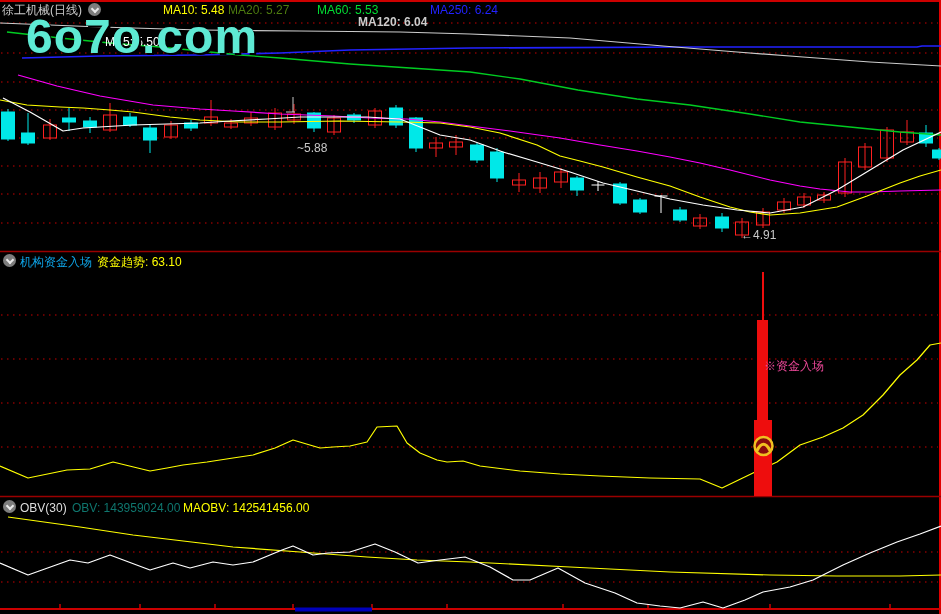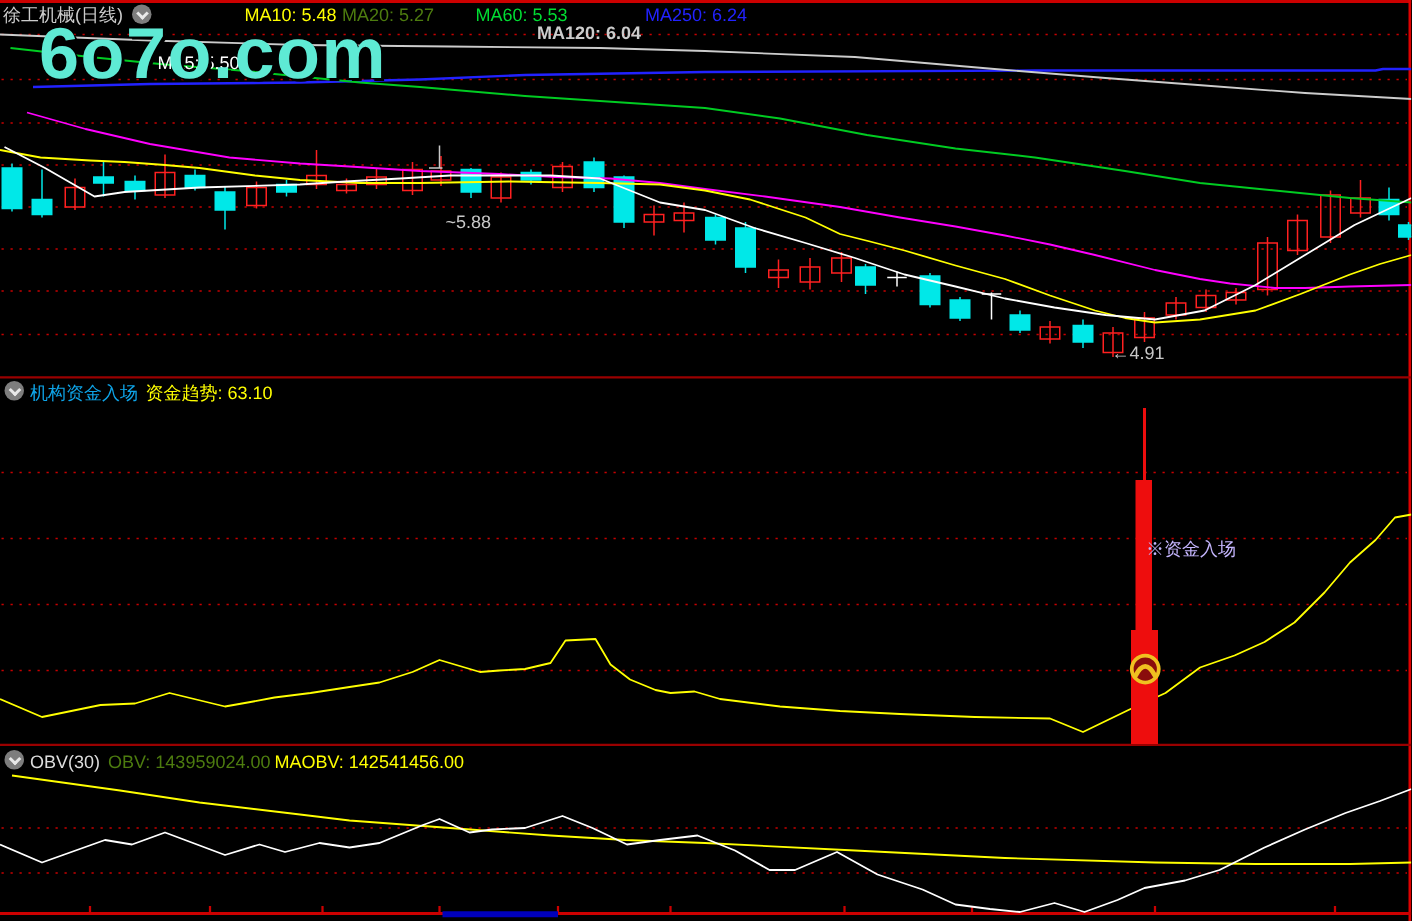--- a/index.html
+++ b/index.html
@@ -10,22 +10,22 @@
   .title{color:#cccccc;}
   .watermark{position:absolute;left:26px;top:9px;z-index:4;font-size:48px;font-weight:bold;
              color:#5eead4;letter-spacing:1px;font-family:Liberation Sans, sans-serif;
              text-shadow:2px 2px 0 #000;}
   .chev{position:absolute;z-index:3;width:13px;height:13px;border-radius:50%;background:#7d7d7d;}
   .chev::after{content:"";position:absolute;left:3.5px;top:2.5px;width:4px;height:4px;
                border-right:2px solid #e8e8e8;border-bottom:2px solid #e8e8e8;transform:rotate(45deg);}
   .ma0{color:#ffffff;margin-top:32px;} .ma1{color:#ffff00;} .ma2{color:#4d7c0f;}
   .ma3{color:#00dd33;margin-left:24px;} .ma4{color:#cccccc;} .ma5{color:#2222ff;}
   .fund-title{color:#0ea5e9;} .fund-value{color:#ffff00;}
-  .obv-name{color:#dddddd;} .obv-value{color:#4d7c0f;} .maobv-value{color:#ffff00;}
-  .marker{color:#c8c8c8;} .signal{color:#c4b5fd;}
+  .obv-name{color:#dddddd;} .obv-value{color:#0f766e;} .maobv-value{color:#ffff00;}
+  .marker{color:#c8c8c8;} .signal{color:#ec4899;}
 </style>
 </head>
 <body>
 
 <div class="screen">
 
   <svg id="cv" class="canvas" width="941" height="614" viewBox="0 0 941 614">
       <g>
         <line x1="1" y1="23" x2="938" y2="23" stroke="#c80000" stroke-width="1" stroke-dasharray="1.5 4.5"></line>
         <line x1="1" y1="53" x2="938" y2="53" stroke="#c80000" stroke-width="1" stroke-dasharray="1.5 4.5"></line>

